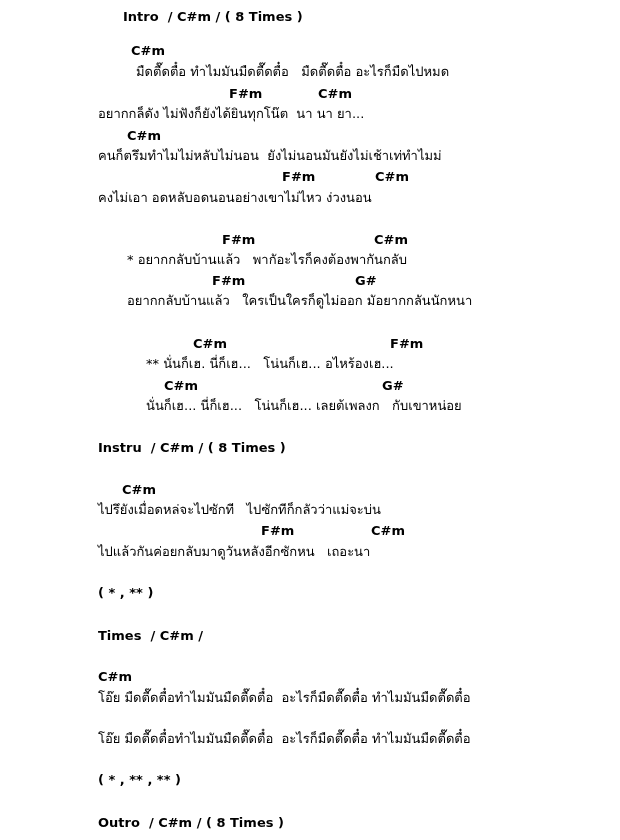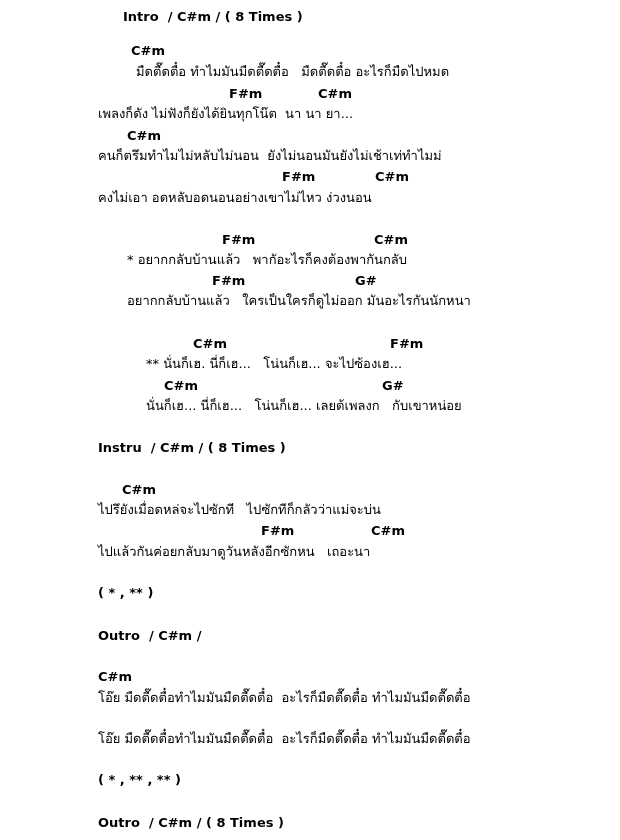--- a/index.html
+++ b/index.html
@@ -11,44 +11,44 @@
 </style>
 </head>
 <body>
 
 <div id="sheet">
     <div class="line section" style="left: 98px; top: 9px; margin-left: 25px;">Intro  / C#m / ( 8 Times )</div>
     <div class="line chord" style="left: 131px; top: 43px;">C#m</div>
     <div class="line lyric" style="left: 98px; top: 64px; margin-left: 38px;">มืดตื๊ดตื๋อ ทำไมมันมืดตื๊ดตื๋อ   มืดตื๊ดตื๋อ อะไรก็มืดไปหมด</div>
     <div class="line chord" style="left: 229px; top: 86px;">F#m</div>
     <div class="line chord" style="left: 318px; top: 86px;">C#m</div>
-    <div class="line lyric" style="left: 98px; top: 106px;">เพลงก็ดัง ไม่ฟังก็ยังได้ยินทุกโน๊ต  นา นา ยา...</div>
+    <div class="line lyric" style="left: 98px; top: 106px;">อยากกล็ดัง ไม่ฟังก็ยังได้ยินทุกโน๊ต  นา นา ยา...</div>
     <div class="line chord" style="left: 127px; top: 128px;">C#m</div>
     <div class="line lyric" style="left: 98px; top: 148px;">คนก็ตรึมทำไมไม่หลับไม่นอน  ยังไม่นอนมันยังไม่เช้าเท่ทำไมม่</div>
     <div class="line chord" style="left: 282px; top: 169px;">F#m</div>
     <div class="line chord" style="left: 375px; top: 169px;">C#m</div>
     <div class="line lyric" style="left: 98px; top: 190px;">คงไม่เอา อดหลับอดนอนอย่างเขาไม่ไหว ง่วงนอน</div>
     <div class="line chord" style="left: 222px; top: 232px;">F#m</div>
     <div class="line chord" style="left: 374px; top: 232px;">C#m</div>
     <div class="line lyric" style="left: 127px; top: 252px;">* อยากกลับบ้านแล้ว   พากัอะไรก็คงต้องพากันกลับ</div>
     <div class="line chord" style="left: 212px; top: 273px;">F#m</div>
     <div class="line chord" style="left: 355px; top: 273px;">G#</div>
-    <div class="line lyric" style="left: 127px; top: 293px;">อยากกลับบ้านแล้ว   ใครเป็นใครก็ดูไม่ออก มันอะไรกันนักหนา</div>
+    <div class="line lyric" style="left: 127px; top: 293px;">อยากกลับบ้านแล้ว   ใครเป็นใครก็ดูไม่ออก มัอยากกลันนักหนา</div>
     <div class="line chord" style="left: 193px; top: 336px;">C#m</div>
     <div class="line chord" style="left: 390px; top: 336px;">F#m</div>
-    <div class="line lyric" style="left: 146px; top: 356px;">** นั่นก็เฮ. นี่ก็เฮ...   โน่นก็เฮ... จะไปซ้องเฮ...</div>
+    <div class="line lyric" style="left: 146px; top: 356px;">** นั่นก็เฮ. นี่ก็เฮ...   โน่นก็เฮ... อไหร้องเฮ...</div>
     <div class="line chord" style="left: 164px; top: 378px;">C#m</div>
     <div class="line chord" style="left: 382px; top: 378px;">G#</div>
     <div class="line lyric" style="left: 146px; top: 398px;">นั่นก็เฮ... นี่ก็เฮ...   โน่นก็เฮ... เลยต้เพลงก   กับเขาหน่อย</div>
     <div class="line section" style="left: 98px; top: 440px;">Instru  / C#m / ( 8 Times )</div>
     <div class="line chord" style="left: 122px; top: 482px;">C#m</div>
     <div class="line lyric" style="left: 98px; top: 502px;">ไปรึยังเมื่อดหล่จะไปซักที   ไปซักทีก็กลัวว่าแม่จะบ่น</div>
     <div class="line chord" style="left: 261px; top: 523px;">F#m</div>
     <div class="line chord" style="left: 371px; top: 523px;">C#m</div>
     <div class="line lyric" style="left: 98px; top: 544px;">ไปแล้วกันค่อยกลับมาดูวันหลังอีกซักหน   เถอะนา</div>
     <div class="line section" style="left: 98px; top: 585px;">( * , ** )</div>
-    <div class="line section" style="left: 98px; top: 628px;">Outro  / C#m /</div>
+    <div class="line section" style="left: 98px; top: 628px;">Times  / C#m /</div>
     <div class="line chord" style="left: 98px; top: 669px;">C#m</div>
     <div class="line lyric" style="left: 98px; top: 690px;">โอ๊ย มืดตื๊ดตื๋อทำไมมันมืดตื๊ดตื๋อ  อะไรก็มืดตื๊ดตื๋อ ทำไมมันมืดตื๊ดตื๋อ</div>
     <div class="line lyric" style="left: 98px; top: 731px;">โอ๊ย มืดตื๊ดตื๋อทำไมมันมืดตื๊ดตื๋อ  อะไรก็มืดตื๊ดตื๋อ ทำไมมันมืดตื๊ดตื๋อ</div>
     <div class="line section" style="left: 98px; top: 772px;">( * , ** , ** )</div>
     <div class="line section" style="left: 98px; top: 815px; text-align: right;">Outro  / C#m / ( 8 Times )</div>
   </div>
 
 </body></html>

